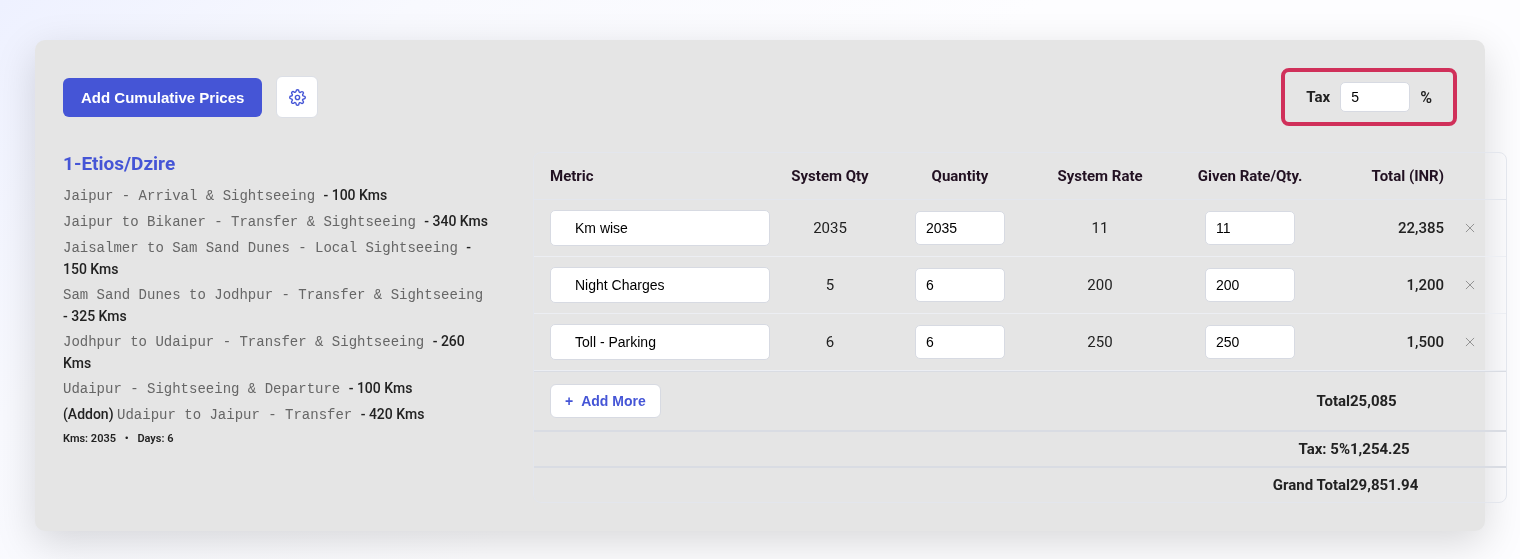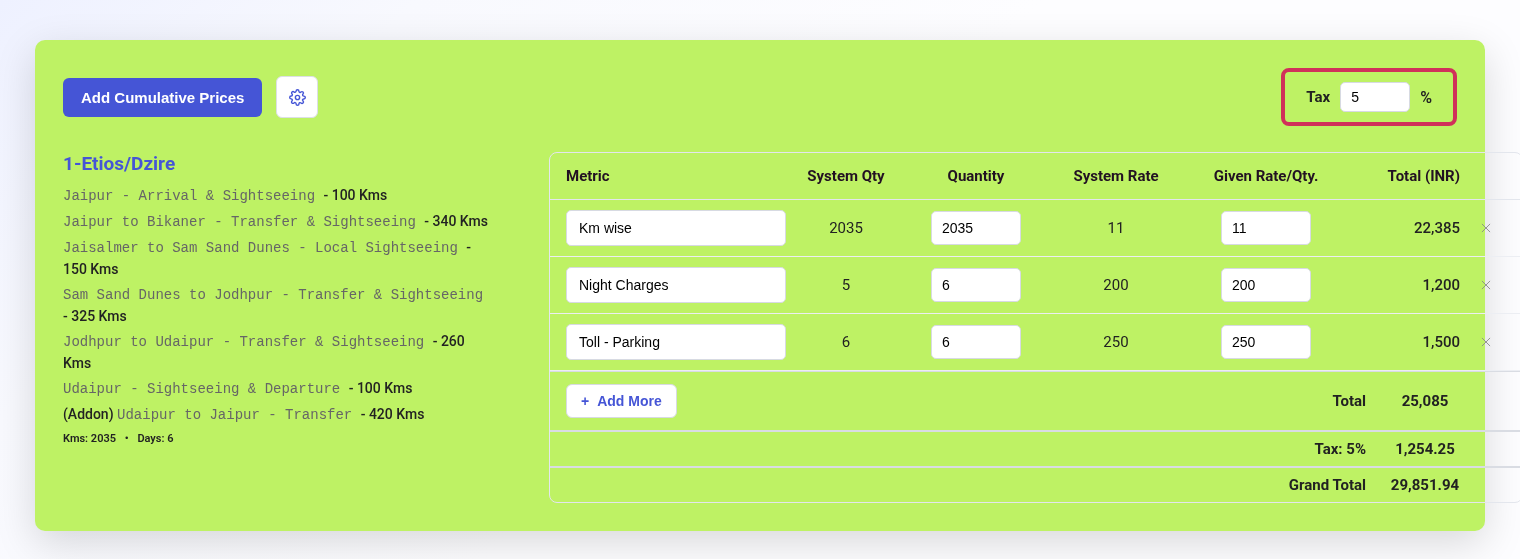--- a/index.html
+++ b/index.html
@@ -3,21 +3,21 @@
 <meta charset="utf-8">
 <style>
   * { box-sizing: border-box; margin: 0; padding: 0; }
   body {
     font-family: -apple-system, BlinkMacSystemFont, "Segoe UI", Roboto, "Helvetica Neue", Arial, sans-serif;
     background: linear-gradient(135deg, #eef1ff 0%, #f8f9fe 20%, #fdfdff 50%);
     padding: 40px 35px;
     min-height: 559px;
   }
   .card {
-    background: #bef264;
+    background: #e5e5e5;
     border-radius: 10px;
     box-shadow: 0 12px 40px rgba(0,0,0,0.15);
     padding: 28px;
   }
   .topbar {
     display: flex;
     justify-content: space-between;
     align-items: center;
     margin-bottom: 26px;
   }
@@ -45,21 +45,21 @@
     border-radius: 8px;
     padding: 10px 21px;
     display:flex; align-items:center; gap:10px;
   }
   .tax-wrap label { font-weight:700; font-size:15px; color:#222; }
   .tax-wrap input {
     width: 70px; padding:6px 10px; border:1px solid #d7dae2; border-radius:5px;
     font-size:14px; text-align:left;
   }
   .tax-wrap .pct { font-weight:600; color:#222; }
-  .content { display:flex; gap:56px; align-items:flex-start; }
+  .content { display:flex; gap:40px; align-items:flex-start; }
   .left { flex: 0 0 430px; }
   .vehicle-title { color:#4555d6; font-weight:700; font-size:19px; margin-bottom:10px; }
   .route-line { font-size:14px; color:#555; margin-bottom:4px; line-height:1.5; }
   .route-line .seg { color:#666;font-family:Liberation Mono, monospace; }
   .route-line .km { color:#222; font-weight:500; }
   .route-line .addon { color:#222; font-weight:500; }
   .summary { font-size:11px; color:#222; font-weight:600; margin-top:6px; }
   .summary .dot { margin:0 6px; }
   .right { flex:1; }
   .grid {
@@ -69,38 +69,38 @@
     display:grid;
     grid-template-columns: 220px 120px 140px 140px 160px 120px 40px;
     align-items:center;
   }
   .grid-header { padding:14px 16px; border-bottom:1px solid #e3e6ed; }
   .grid-header > div { font-weight:700; font-size:15px; color:#212; }
   .th-sysqty, .th-qty, .th-sysrate, .th-given, .th-total { text-align:center; }
   .th-total { text-align:right; padding-right:6px;}
   .grid-row { padding:10px 16px; border-bottom:1px solid #eceef3; }
   .grid-row input.metric {
-    width: 100%; padding:9px 12px; border:1px solid #d7dae2; border-radius:5px; font-size:14px;
+    width: 100%; padding:9px 24px; border:1px solid #d7dae2; border-radius:5px; font-size:14px;
   }
   .grid-row input.num {
     width: 90px; padding:8px 10px; border:1px solid #d7dae2; border-radius:5px; font-size:14px;
     text-align:left;
   }
   .cell-center { display:flex; justify-content:center; }
   .cell-text { text-align:center; font-size:15px; color:#222; }
   .cell-total { text-align:right; font-size:15px; color:#222; font-weight:500; padding-right:6px;}
   .cell-close { display:flex; justify-content:center; cursor:pointer; color:#888; }
   .grid-add { padding:12px 16px; border-bottom:2px solid #d9dce3; border-top:1px solid #d9dce3; display:grid; grid-template-columns: 1fr 180px 140px; align-items:center;}
   .btn-add {
     display:inline-flex; align-items:center; gap:8px;
     border:1px solid #d7dae2; border-radius:6px; background:#fff;
     padding:8px 14px; color:#4555d6; font-weight:600; font-size:14px; cursor:pointer;
   }
   .foot-label { text-align:right; font-weight:700; font-size:15px; color:#222; }
-  .foot-val { text-align:center; font-weight:700; font-size:15px; color:#222; padding-right:22px; }
+  .foot-val { text-align:left; font-weight:700; font-size:15px; color:#222; padding-right:22px; }
   .grid-taxrow, .gt-row {
     display:grid; grid-template-columns: 1fr 180px 140px; padding:8px 16px;
     border-bottom:2px solid #d9dce3; align-items:center;
   }
   .gt-row { border-bottom:none; }
   svg.gear { width:17px; height:17px; }
   svg.xicon { width:14px; height:14px; stroke:#888; stroke-width:1.5; }
 </style>
 </head>
 <body>

